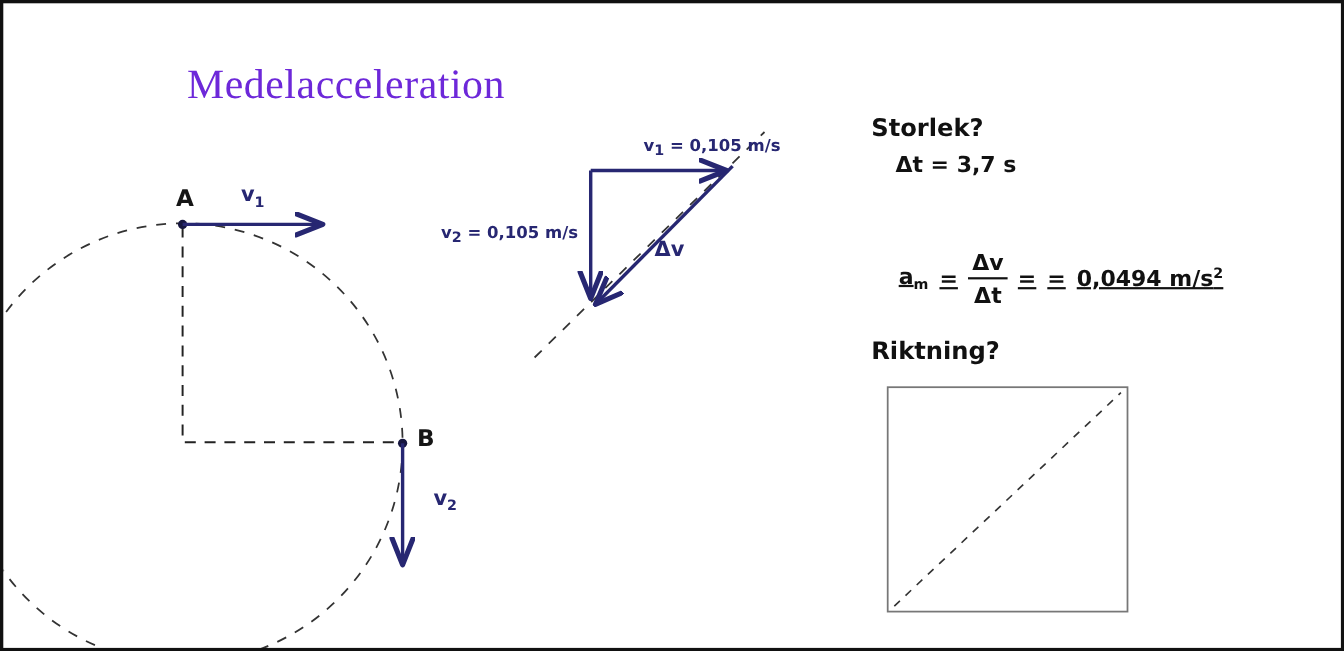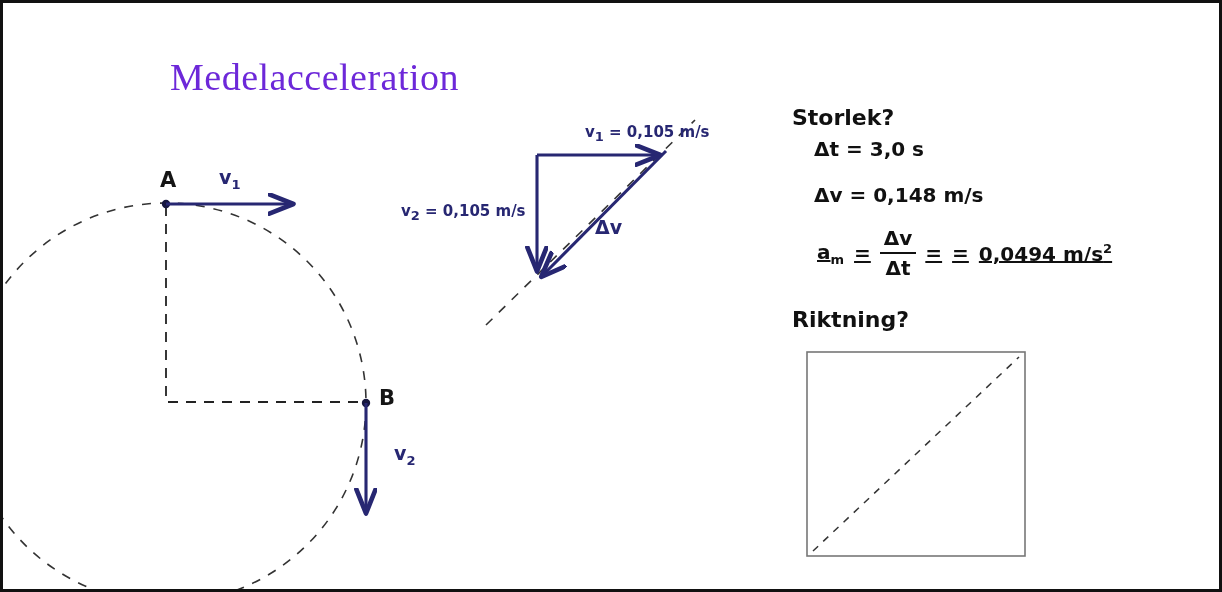--- a/index.html
+++ b/index.html
@@ -168,22 +168,21 @@
 
   <div class="txt blue" id="lbl-v2-circle"><span>v</span><span class="sub">2</span></div>
 
   <div class="txt blue" id="lbl-v1-tri"><span>v</span><span class="sub">1</span><span> = 0,105 m/s</span></div>
 
   <div class="txt blue" id="lbl-v2-tri"><span>v</span><span class="sub">2</span><span> = 0,105 m/s</span></div>
 
   <div class="txt blue" id="lbl-dv-tri">Δv</div>
 
   <div class="txt head" id="head-storlek">Storlek?</div>
-  <div class="txt eqline" id="eq-dt">Δt = 3,0 s</div>
-  <div class="txt eqline" id="eq-dv">Δv = 0,148 m/s</div>
+  <div class="txt eqline" id="eq-dt">Δt = 3,7 s</div>
 
   <div id="eq-main">
     <span class="piece am"><span>a</span><span class="sub">m</span></span>
     <span class="piece">=</span>
     <span class="frac">
       <span class="num">Δv</span>
       <span class="bar"></span>
       <span class="den">Δt</span>
     </span>
     <span class="piece">=</span>

